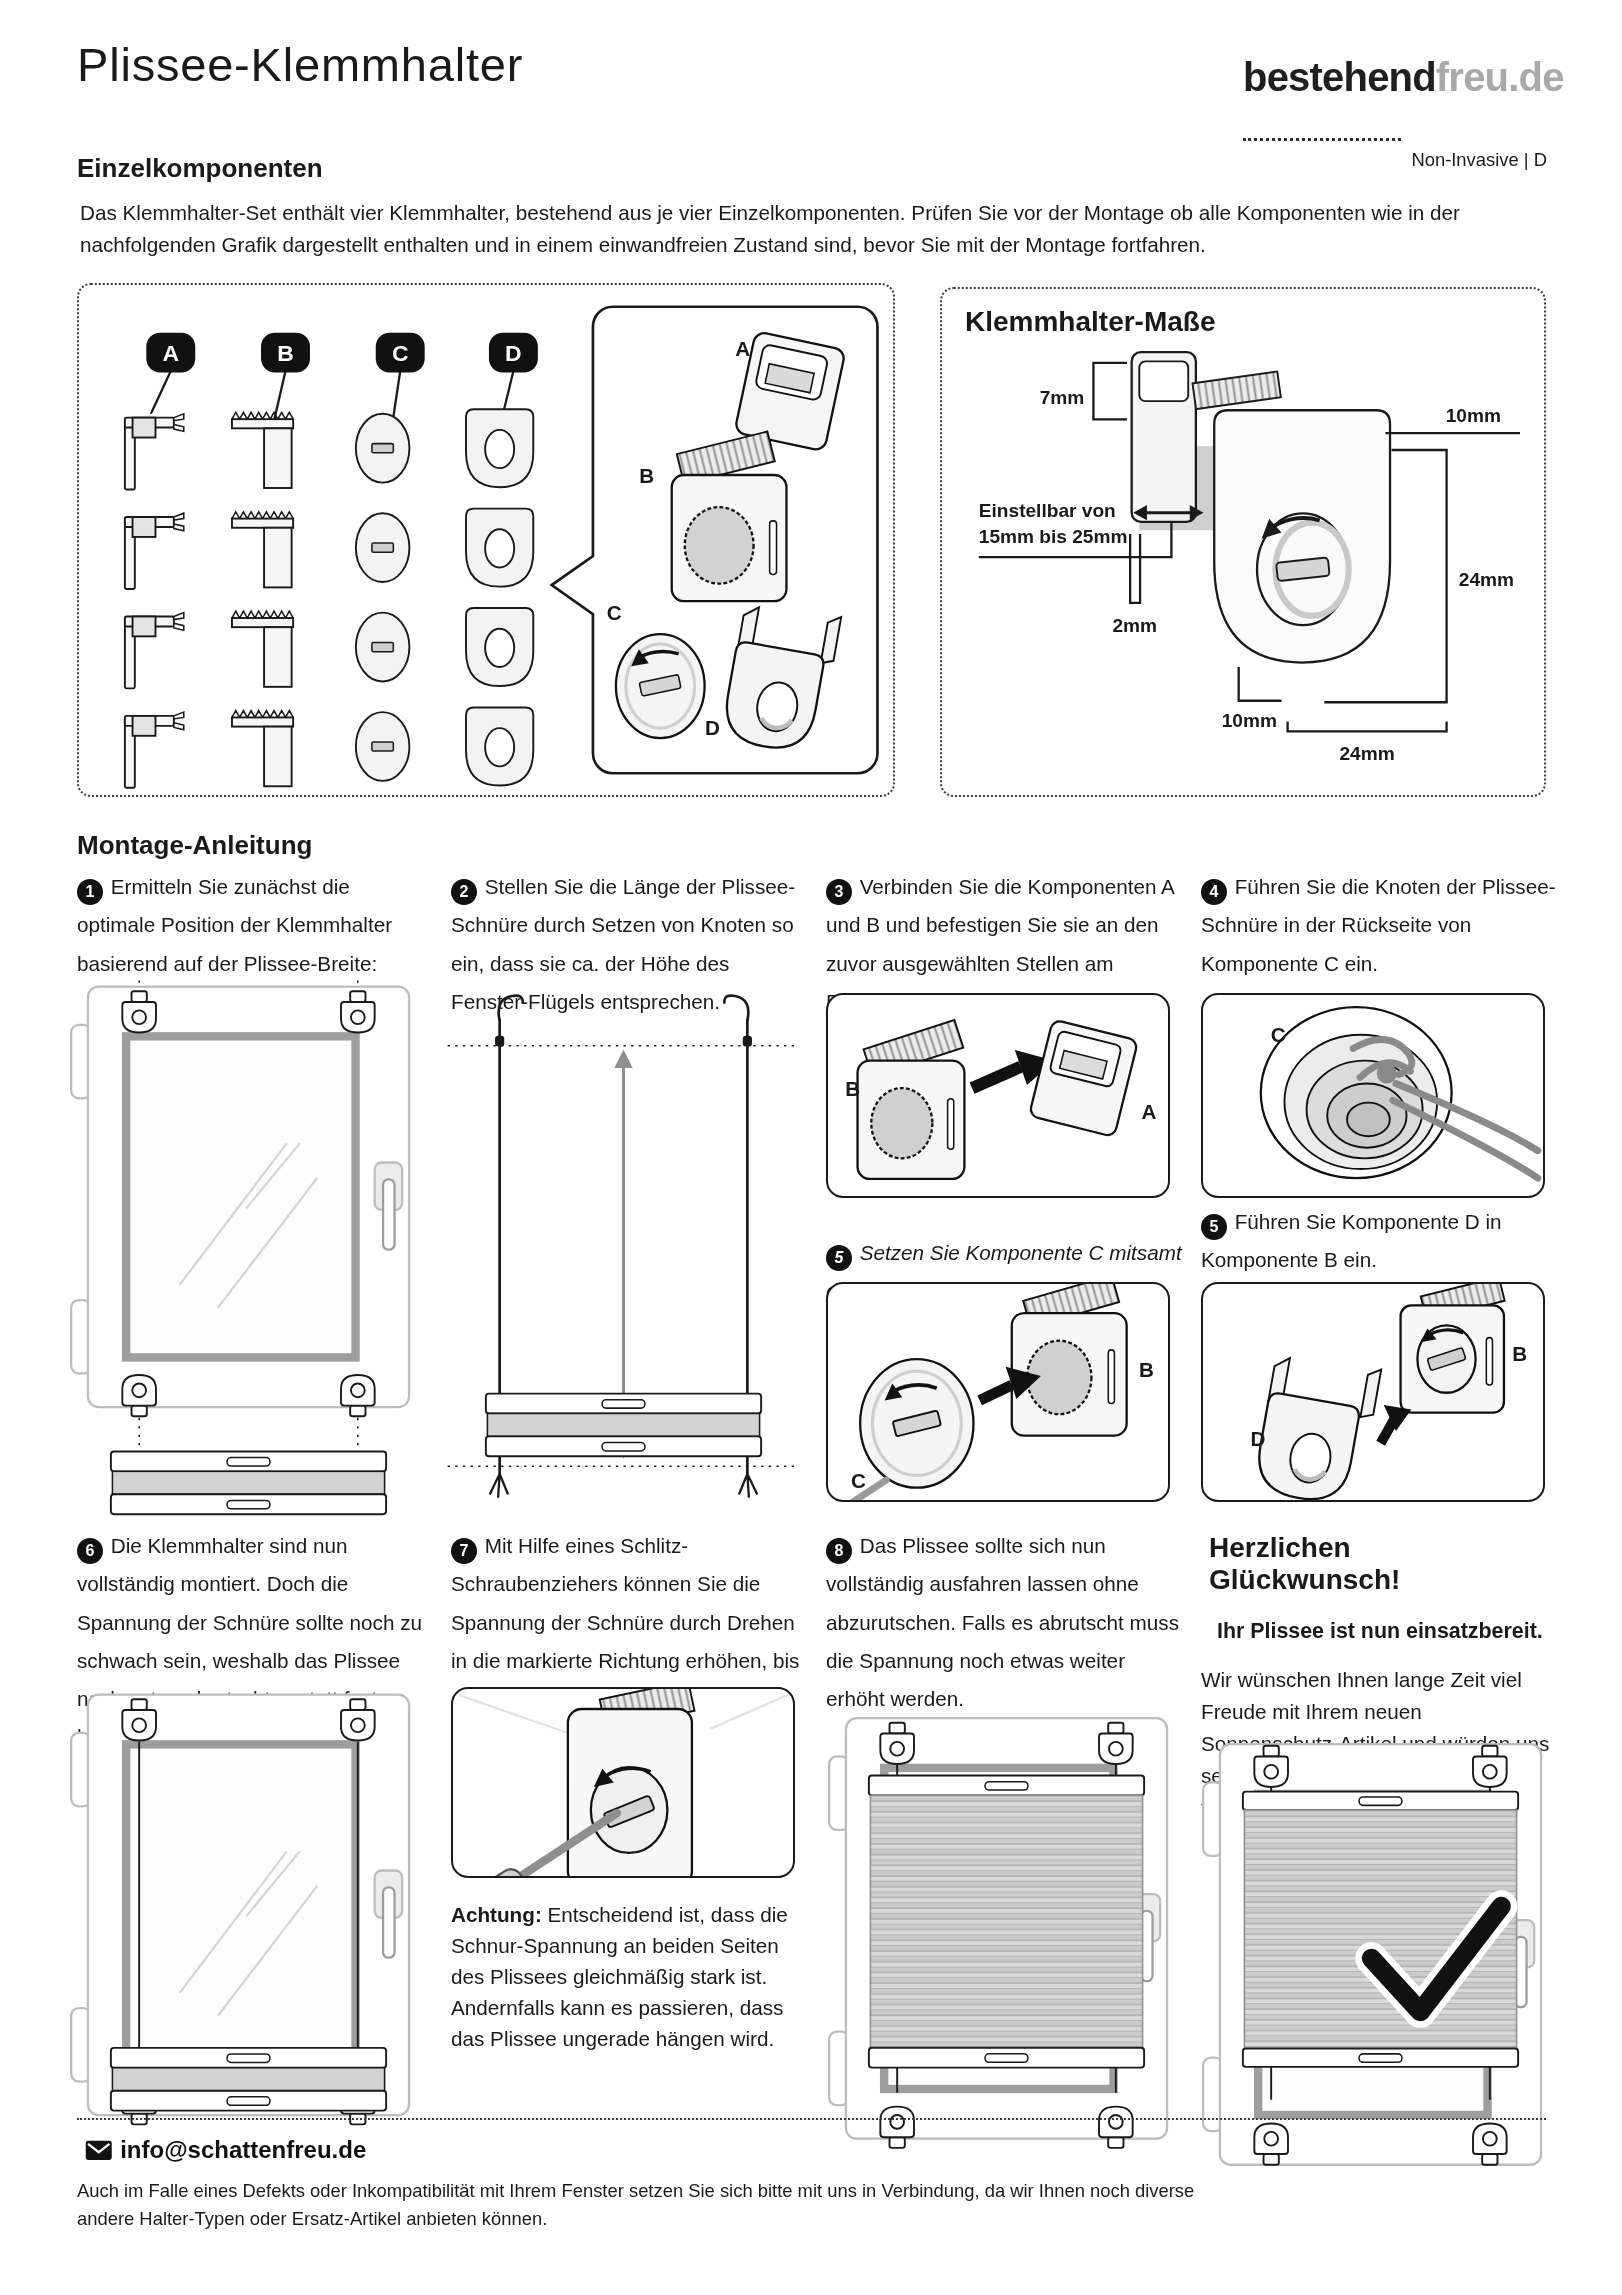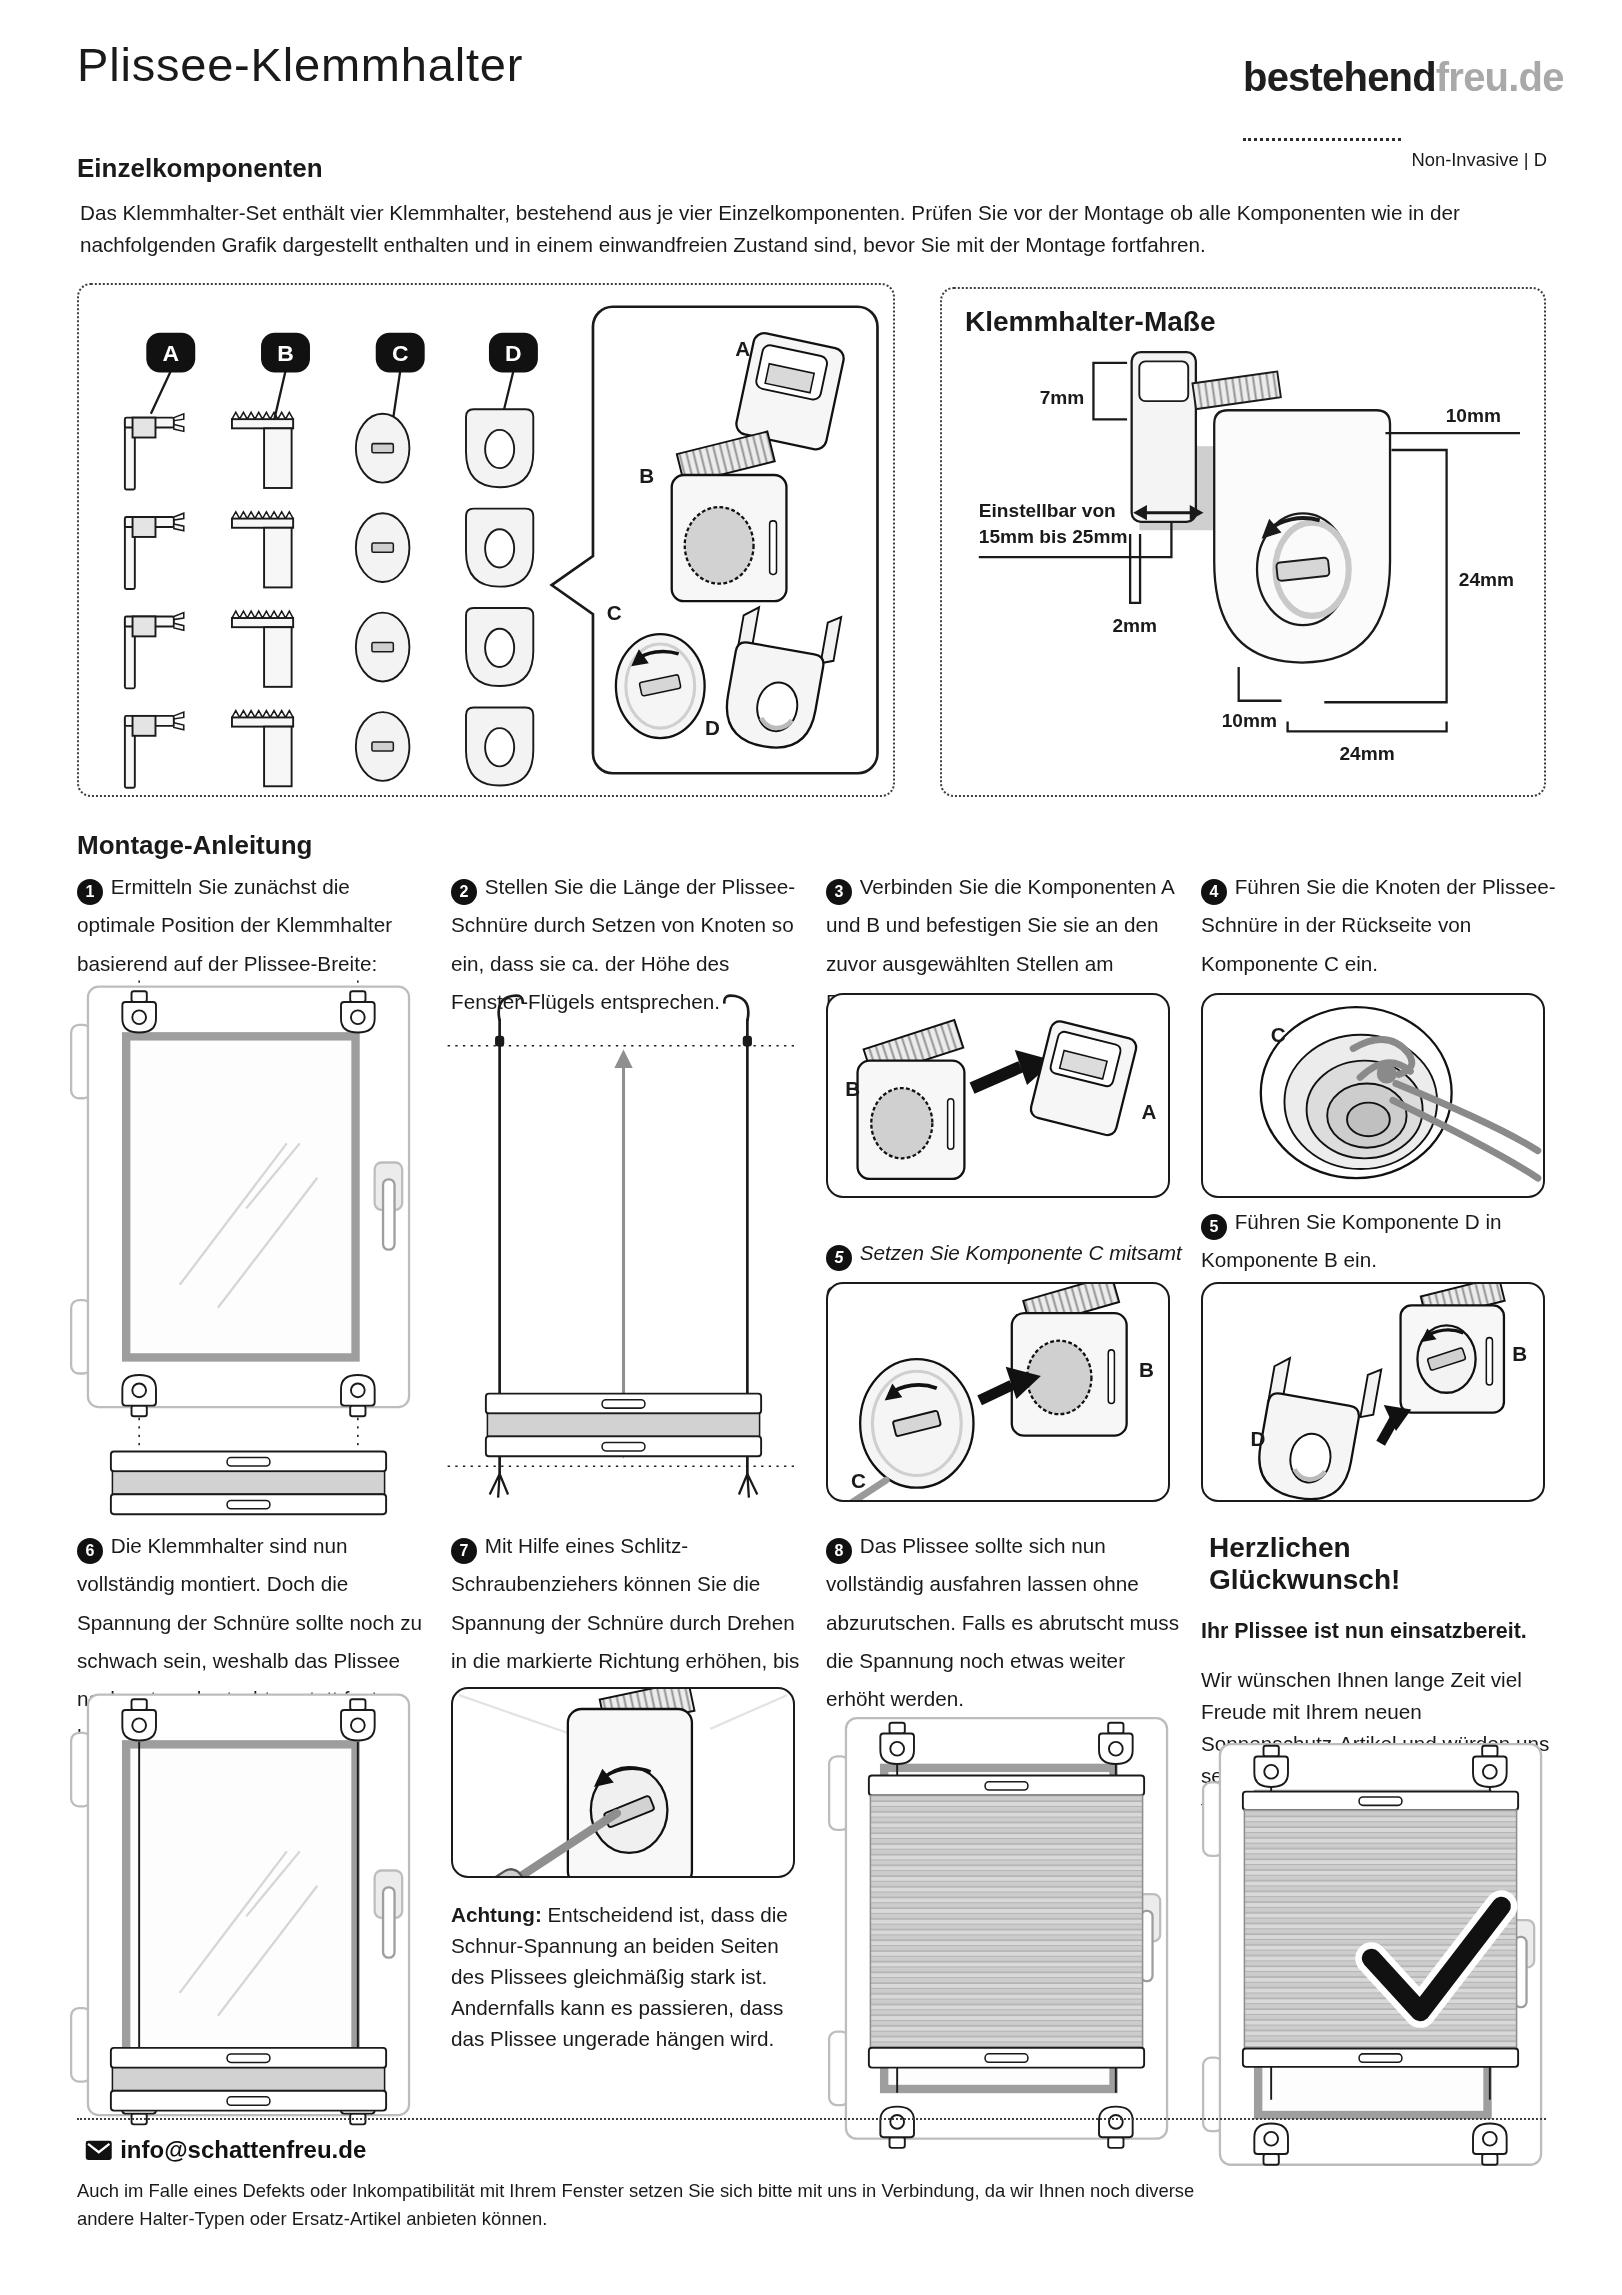--- a/index.html
+++ b/index.html
@@ -14,21 +14,21 @@
   .logo-tag-text{font-size:18.4px;font-weight:400;white-space:nowrap;margin-top:41px;}
   .h2{font-size:26px;font-weight:700;}
   .body-text{font-size:20.7px;line-height:1.55;}
   .panel-dotted{border:2.3px dotted #3d3d3d;border-radius:13.8px;box-sizing:border-box;background:#fff;}
   .panel-solid{border:2.3px solid #1a1a1a;border-radius:17px;box-sizing:border-box;background:#fff;overflow:hidden;}
   .dim-heading{font-size:28px;font-weight:700;}
   .dim-caption{font-size:18.4px;line-height:1.4;}
   .step{font-size:20.7px;line-height:1.85;width:356px;margin:0;}
   .stepnum{display:inline-flex;align-items:center;justify-content:center;width:26px;height:26px;border-radius:50%;background:#111;color:#fff;font-size:16px;font-weight:700;margin-right:7.7px;vertical-align:-3.1px;}
   .congrats-h{font-size:28px;font-weight:800;margin:8px;}
-  .congrats-sub{font-size:21.4px;font-weight:700;margin:23px 0 0 0;}
+  .congrats-sub{font-size:21.4px;font-weight:700;margin:23px 0 0 16px;}
   .congrats-body{font-size:20.7px;line-height:1.55;margin:20px 0 0 0;}
   .achtung{font-size:20.7px;line-height:1.5;width:356px;margin:0;}
   .achtung b{font-weight:800;}
   .footer-sep{border-top:2.3px dotted #3d3d3d;height:0;}
   .footer-row{display:flex;align-items:center;justify-content:space-between;}
   .footer-contact{font-size:23px;}
   .footer-email-wrap{display:flex;align-items:center;gap:7.7px;padding-left:8px;}
   .footer-email{font-size:24px;font-weight:800;color:#111;text-decoration:none;}
   .footer-note{font-size:18.4px;line-height:1.5;width:1148px;}
   svg text{font-family:"Liberation Sans",sans-serif;fill:#1a1a1a;}

